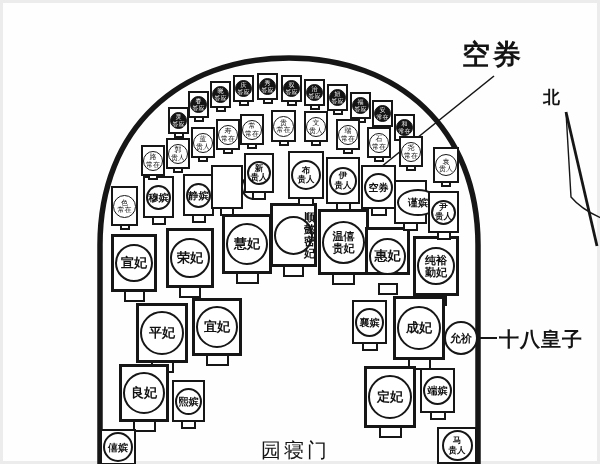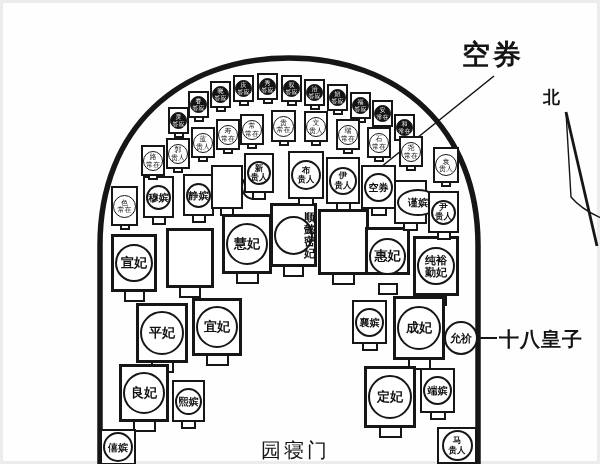--- a/index.html
+++ b/index.html
@@ -58,36 +58,43 @@
   <div class="callout co-gate">园寝门</div>
 
   <div id="tombs">
       <div class="tomb large" style="left: 111px; top: 234px; width: 46px; height: 58px;">
         <div class="disc" style="width: 38px; height: 38px; left: 1px; top: 7px;">
           <div class="lbl">宣妃</div>
         </div>
         <div class="ped" style="width: 21px; height: 12px; left: 9.5px; top: 53px;"></div>
       </div>
       <div class="tomb large" style="left: 166px; top: 228px; width: 48px; height: 60px;">
+        <div class="disc" style="width: 40px; height: 40px; left: 1px; top: 7px;">
+          <div class="lbl">荣妃</div>
+        </div>
         <div class="ped" style="width: 22px; height: 12px; left: 10px; top: 55px;"></div>
       </div>
       <div class="tomb large" style="left: 222px; top: 214px; width: 50px; height: 60px;">
         <div class="disc" style="width: 42px; height: 42px; left: 1px; top: 6px;">
           <div class="lbl">慧妃</div>
         </div>
         <div class="ped" style="width: 23px; height: 12px; left: 10.5px; top: 55px;"></div>
       </div>
       <div class="tomb large two" style="left: 270px; top: 203px; width: 47px; height: 64px;">
         <div class="disc" style="width: 39px; height: 39px; left: 1px; top: 9.5px; padding-left: 32px;">
           <div class="lbl">顺懿
 密妃</div>
         </div>
         <div class="ped" style="width: 21px; height: 12px; left: 10px; top: 59px;"></div>
       </div>
       <div class="tomb large two" style="left: 318px; top: 209px; width: 51px; height: 66px;">
+        <div class="disc" style="width: 43px; height: 43px; left: 1px; top: 8.5px;">
+          <div class="lbl">温僖
+贵妃</div>
+        </div>
         <div class="ped" style="width: 23px; height: 12px; left: 11px; top: 61px;"></div>
       </div>
       <div class="tomb large" style="left: 365px; top: 227px; width: 45px; height: 48px;">
         <div class="disc" style="width: 37px; height: 37px; left: 1px; top: 7.5px;">
           <div class="lbl">惠妃</div>
         </div>
         <div class="ped" style="width: 20px; height: 12px; left: 9.5px; top: 53px;"></div>
       </div>
       <div class="tomb large two" style="left: 413px; top: 236px; width: 46px; height: 60px;">
         <div class="disc" style="width: 38px; height: 38px; left: 1px; top: 8px;">

